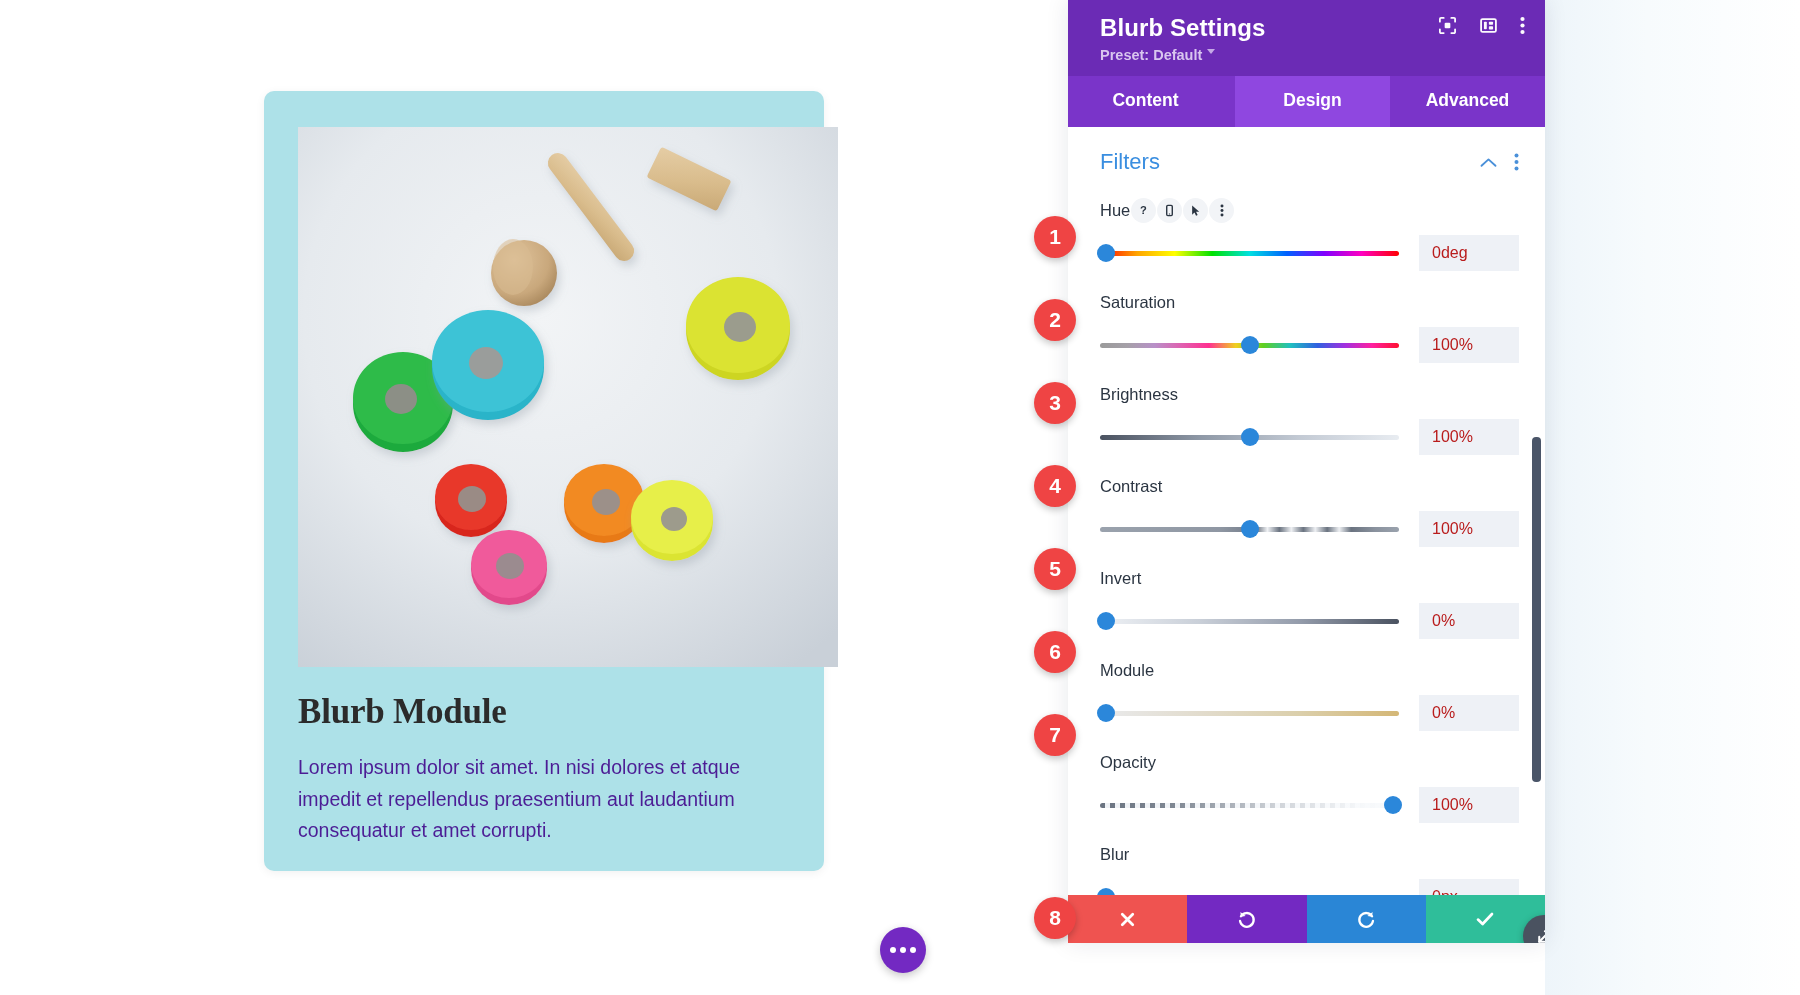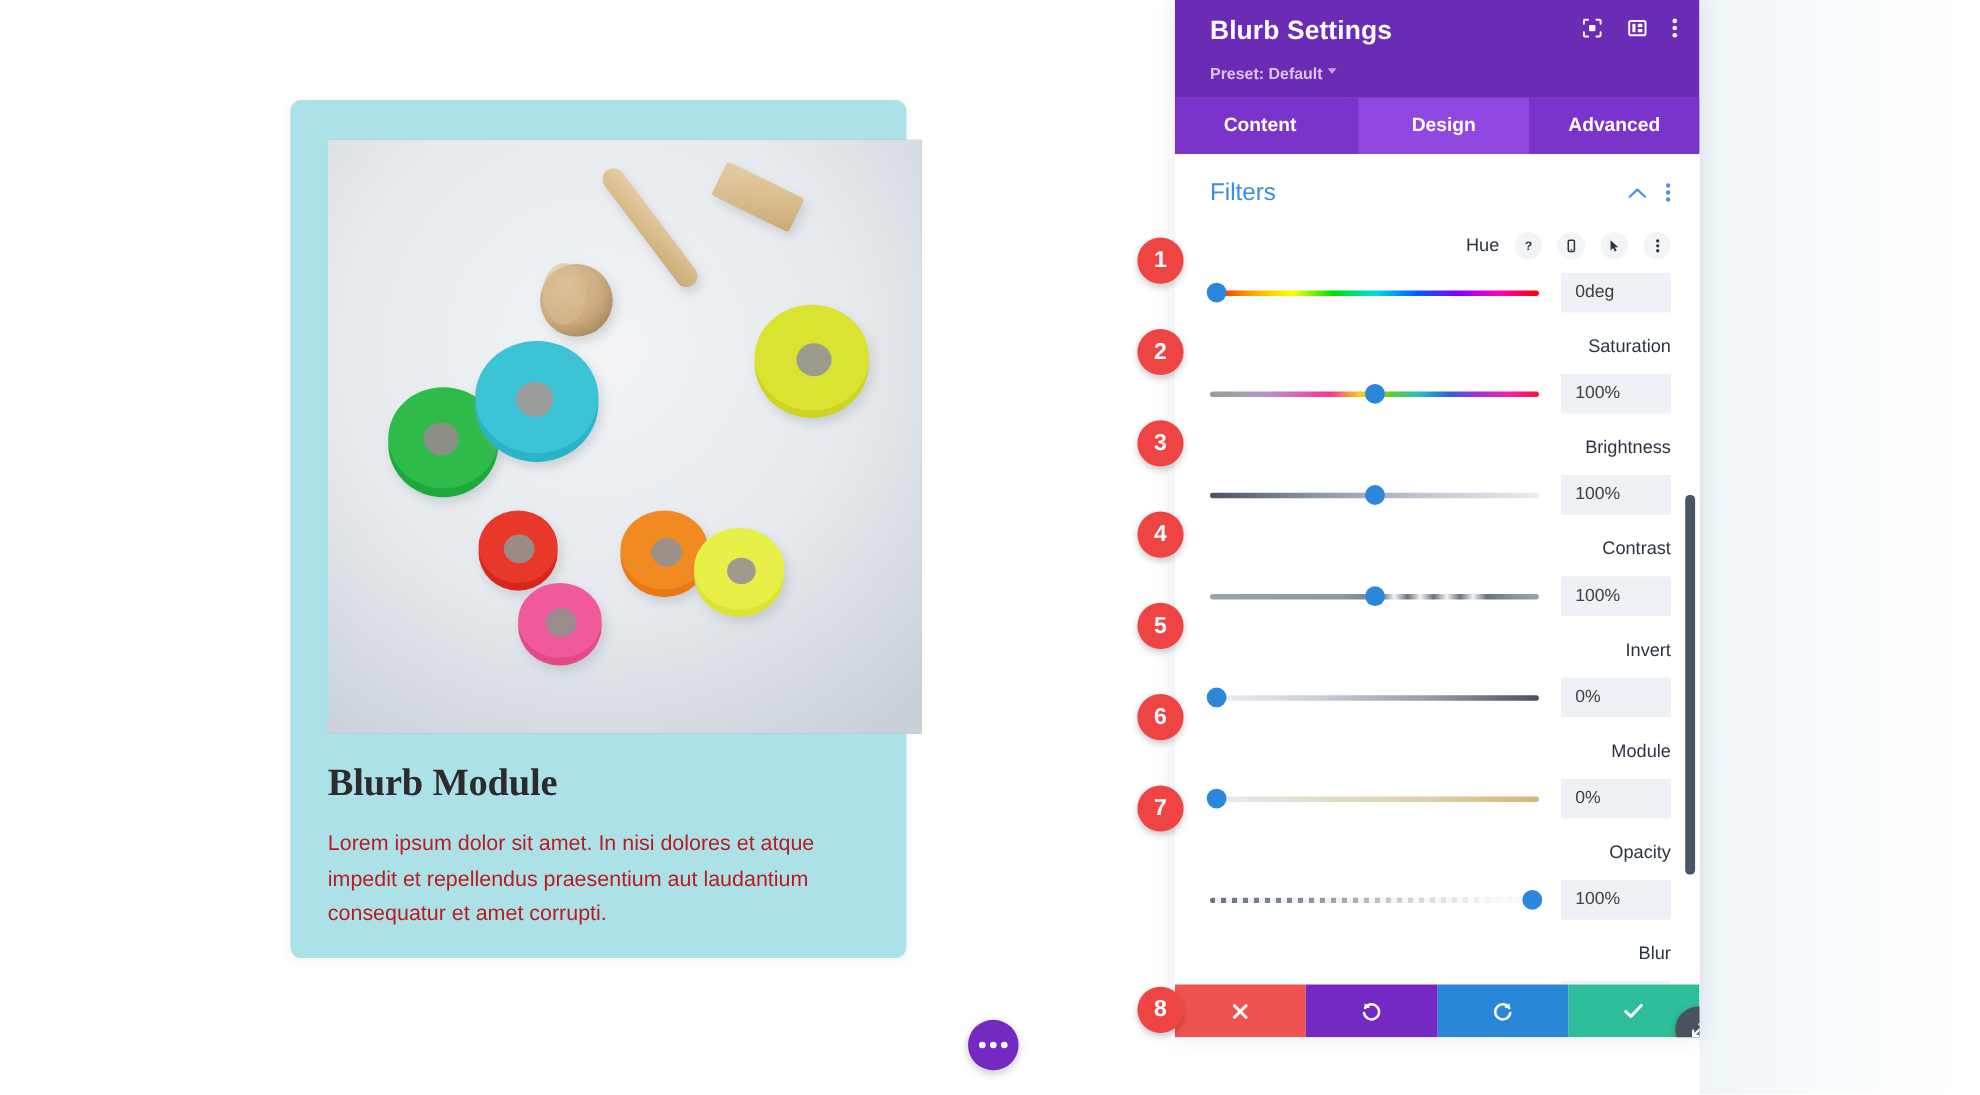--- a/index.html
+++ b/index.html
@@ -33,21 +33,21 @@
   #blurb-text-wrap {
     position: absolute; left: 34px; top: 600px; right: 34px;
   }
   #blurb-title {
     font-family: "Liberation Serif", serif;
     font-size: 35px; font-weight: 700; color: #2b2b2b;
     letter-spacing: -0.2px; line-height: 1.2;
   }
   #blurb-body {
     margin-top: 19px;
-    font-size: 19.5px; line-height: 1.62; color: #b91c1c;
+    font-size: 19.5px; line-height: 1.62; color: #4c1d95;
   }
 
   
   #more-fab {
     position: absolute; left: 880px; top: 927px;
     width: 46px; height: 46px; border-radius: 50%;
     background: #7329c2; border: none; cursor: pointer;
     display: flex; align-items: center; justify-content: center;
     gap: 4px; box-shadow: 0 3px 9px rgba(0,0,0,0.22);
   }
@@ -70,21 +70,21 @@
     position: absolute; left: 1040px; top: 0; width: 28px; height: 995px;
     background: linear-gradient(to left, #eef5fa 0%, #f8fbfd 55%, #ffffff 100%);
   }
 
   
   #panel-header {
     background: #6b2bb5; padding: 14px 22px 13px 32px; flex: none;
     position: relative;
   }
   #panel-title { color: #fff; font-size: 24px; font-weight: 700; letter-spacing: 0.1px; }
-  #preset-row { margin-top: 18px; display: flex; gap: 5px; cursor: pointer; }
+  #preset-row { margin-top: 5px; display: flex; gap: 5px; cursor: pointer; }
   #preset-text { color: #d9c6ef; font-size: 14.5px; font-weight: 700; }
   .caret-dn {
     width: 0; height: 0; border-left: 4px solid transparent; border-right: 4px solid transparent;
     border-top: 5px solid #c5a9e6; margin-top: 2px;
   }
   #header-icons { position: absolute; right: 20px; top: 16px; display: flex; align-items: center; gap: 22px; }
   .hdr-ico { cursor: pointer; display: block; opacity: 0.98; }
 
   
   #tabs { display: flex; flex: none; background: #7a34c9; }
@@ -100,37 +100,37 @@
 
   #section-head {
     display: flex; align-items: center; justify-content: space-between;
     padding: 22px 26px 4px 32px;
   }
   #section-title { color: #3a8ee0; font-size: 22px; font-weight: 400; }
   #section-head-icons { display: flex; align-items: center; gap: 17px; }
 
   .field { padding: 0 26px 0 32px; margin-top: 18px; }
   .field:first-of-type { margin-top: 6px; }
-  .field-label-row { display: flex; align-items: center; gap: 14px; height: 26px; justify-content: flex-end; }
+  .field-label-row { display: flex; align-items: center; gap: 1px; height: 26px; }
   .field-label { font-size: 16.5px; color: #2b3542; font-weight: 400; }
   .mini-ico {
     width: 25px; height: 25px; border-radius: 50%; background: #f2f4f7;
     display: flex; align-items: center; justify-content: center; cursor: pointer;
   }
   .field-ctrl { display: flex; align-items: center; gap: 20px; margin-top: 12px; }
   .slider { position: relative; flex: 1; height: 18px; display: flex; align-items: center; }
   .track { position: absolute; left: 0; right: 0; height: 5px; border-radius: 3px; }
   .knob {
     position: absolute; width: 18px; height: 18px; border-radius: 50%;
     background: #2b87da; transform: translateX(-50%); cursor: pointer; z-index: 2;
   }
   .valbox {
     width: 100px; height: 36px; background: #eef1f6; border-radius: 0;
     display: flex; align-items: center; padding-left: 13px;
-    color: #404040; font-size: 16px; cursor: text; flex: none;
+    color: #b91c1c; font-size: 16px; cursor: text; flex: none;
   }
 
   
   .badge {
     position: absolute; left: 1034px; width: 42px; height: 42px; border-radius: 50%;
     background: #ef4444; color: #fff; font-size: 21px; font-weight: 700;
     display: flex; align-items: center; justify-content: center;
     box-shadow: 0 3px 7px rgba(0,0,0,0.22); z-index: 40;
   }
 

